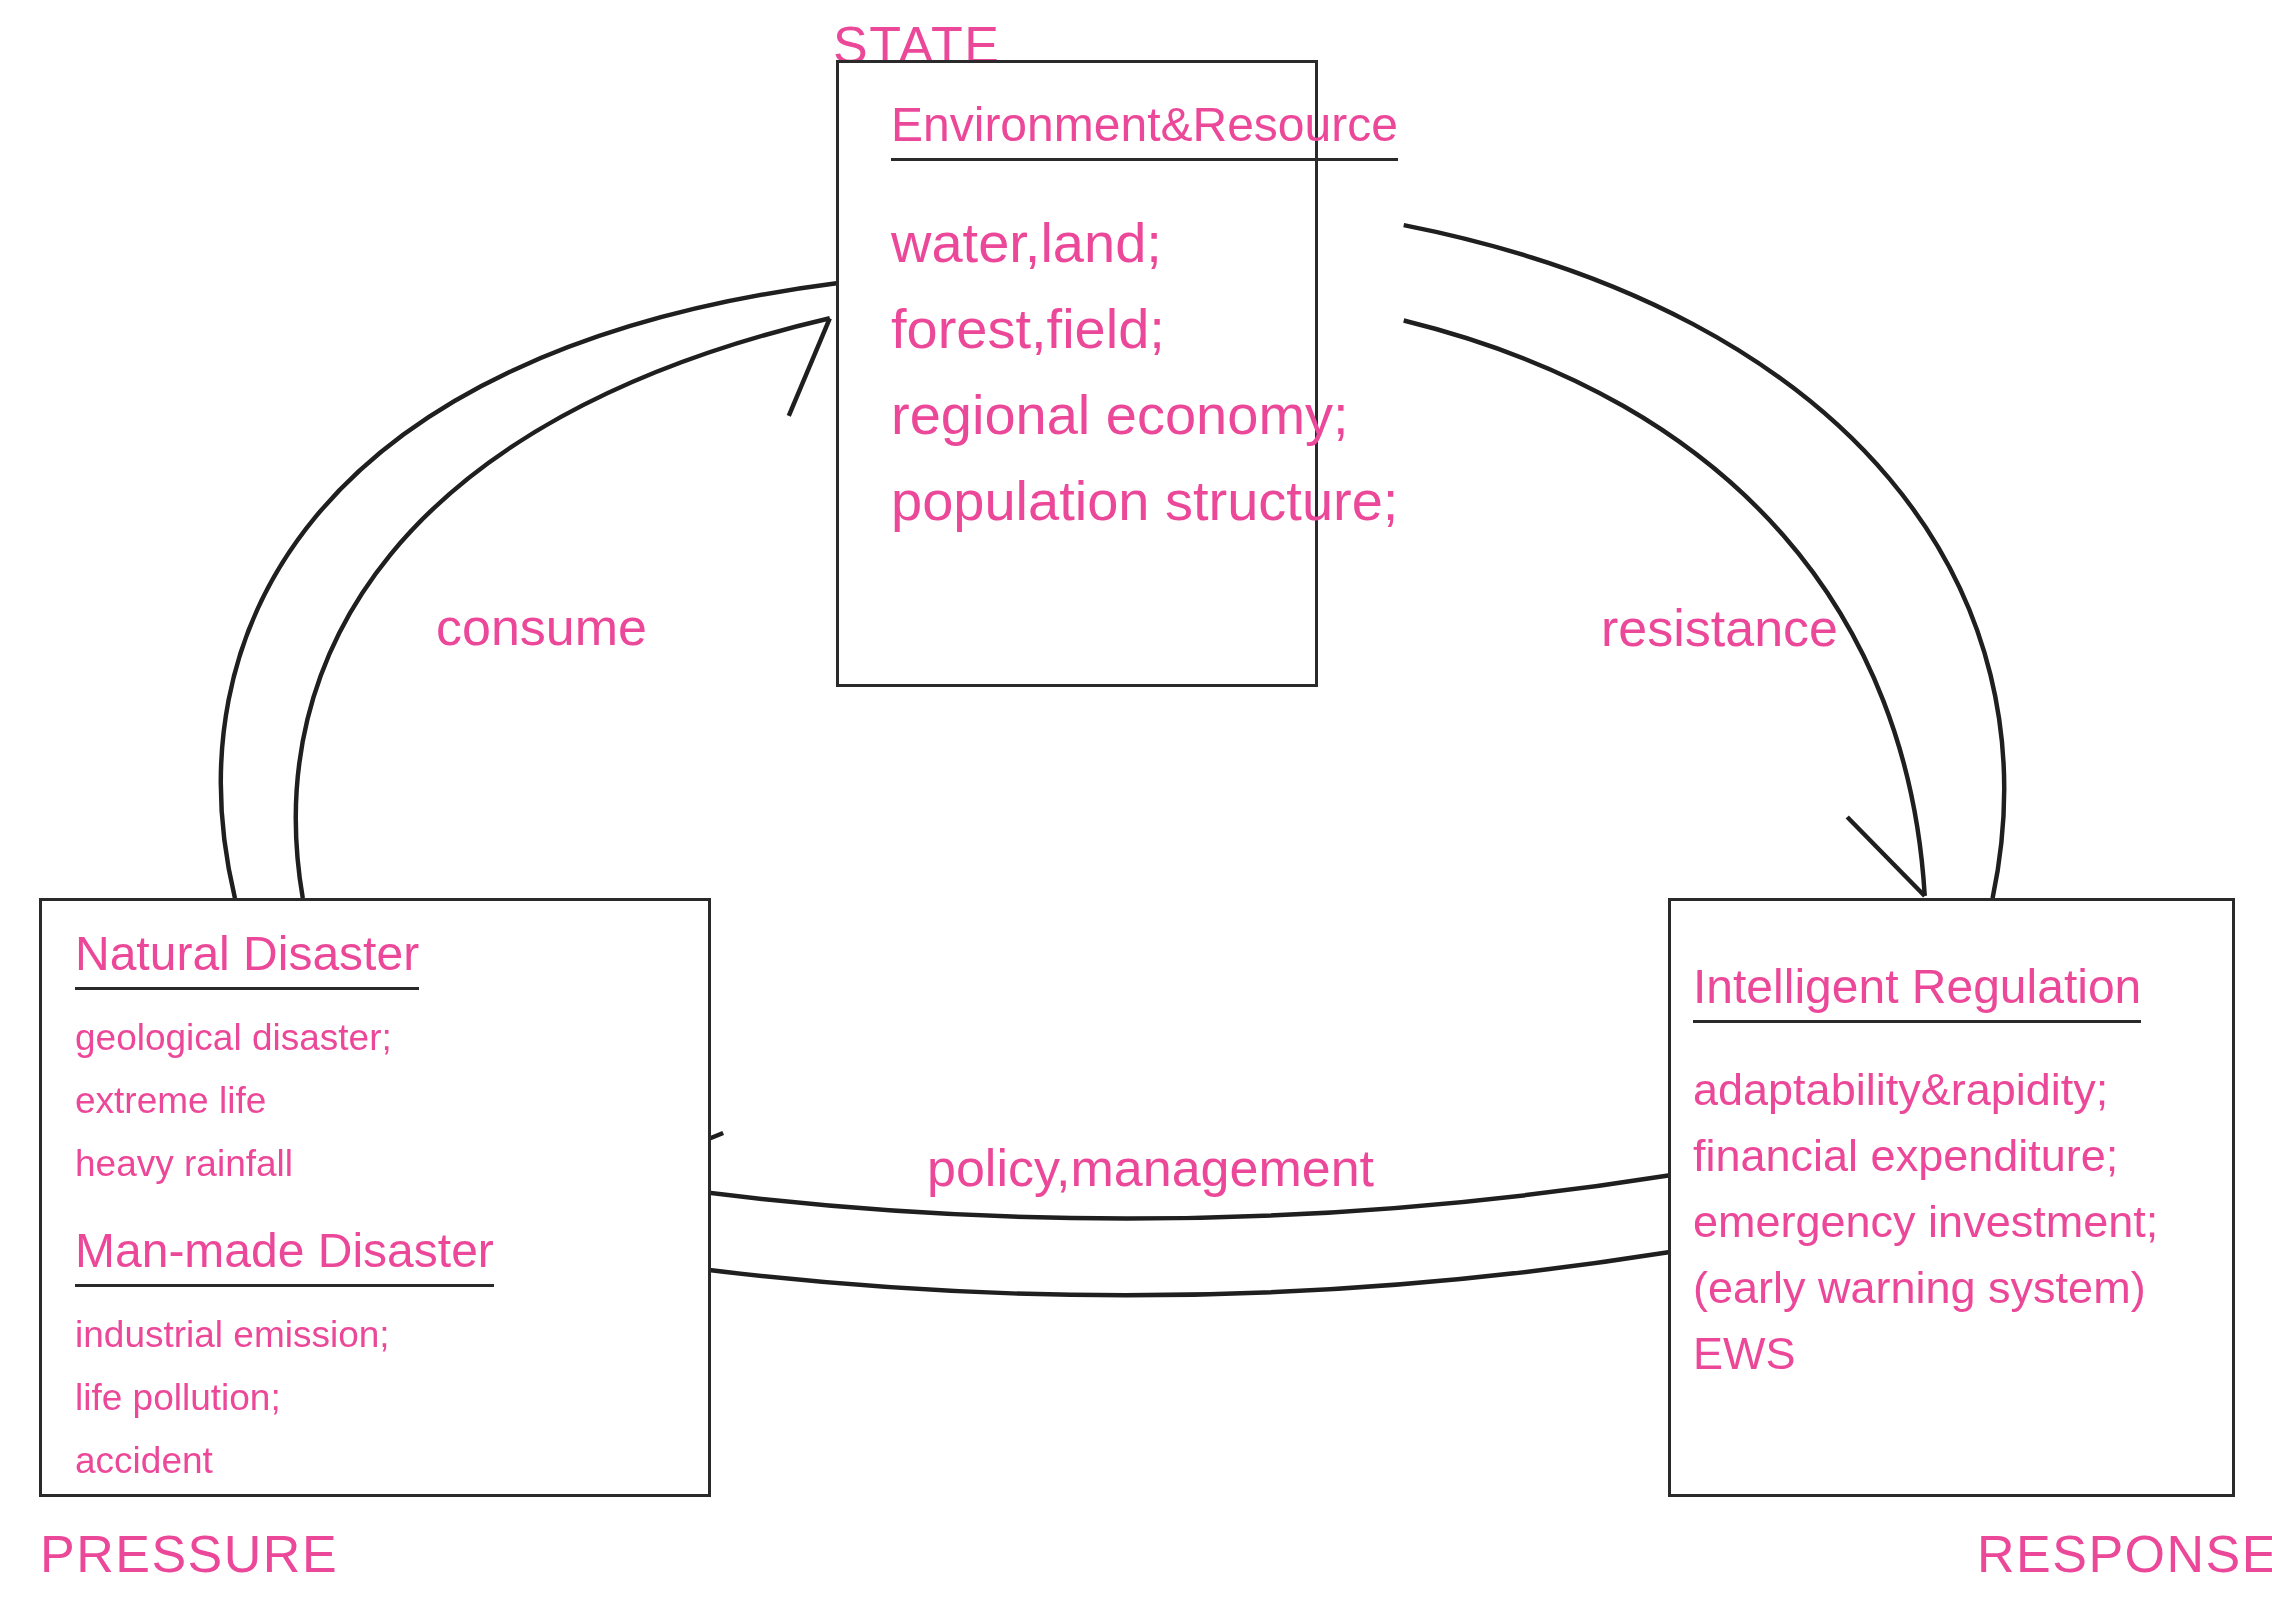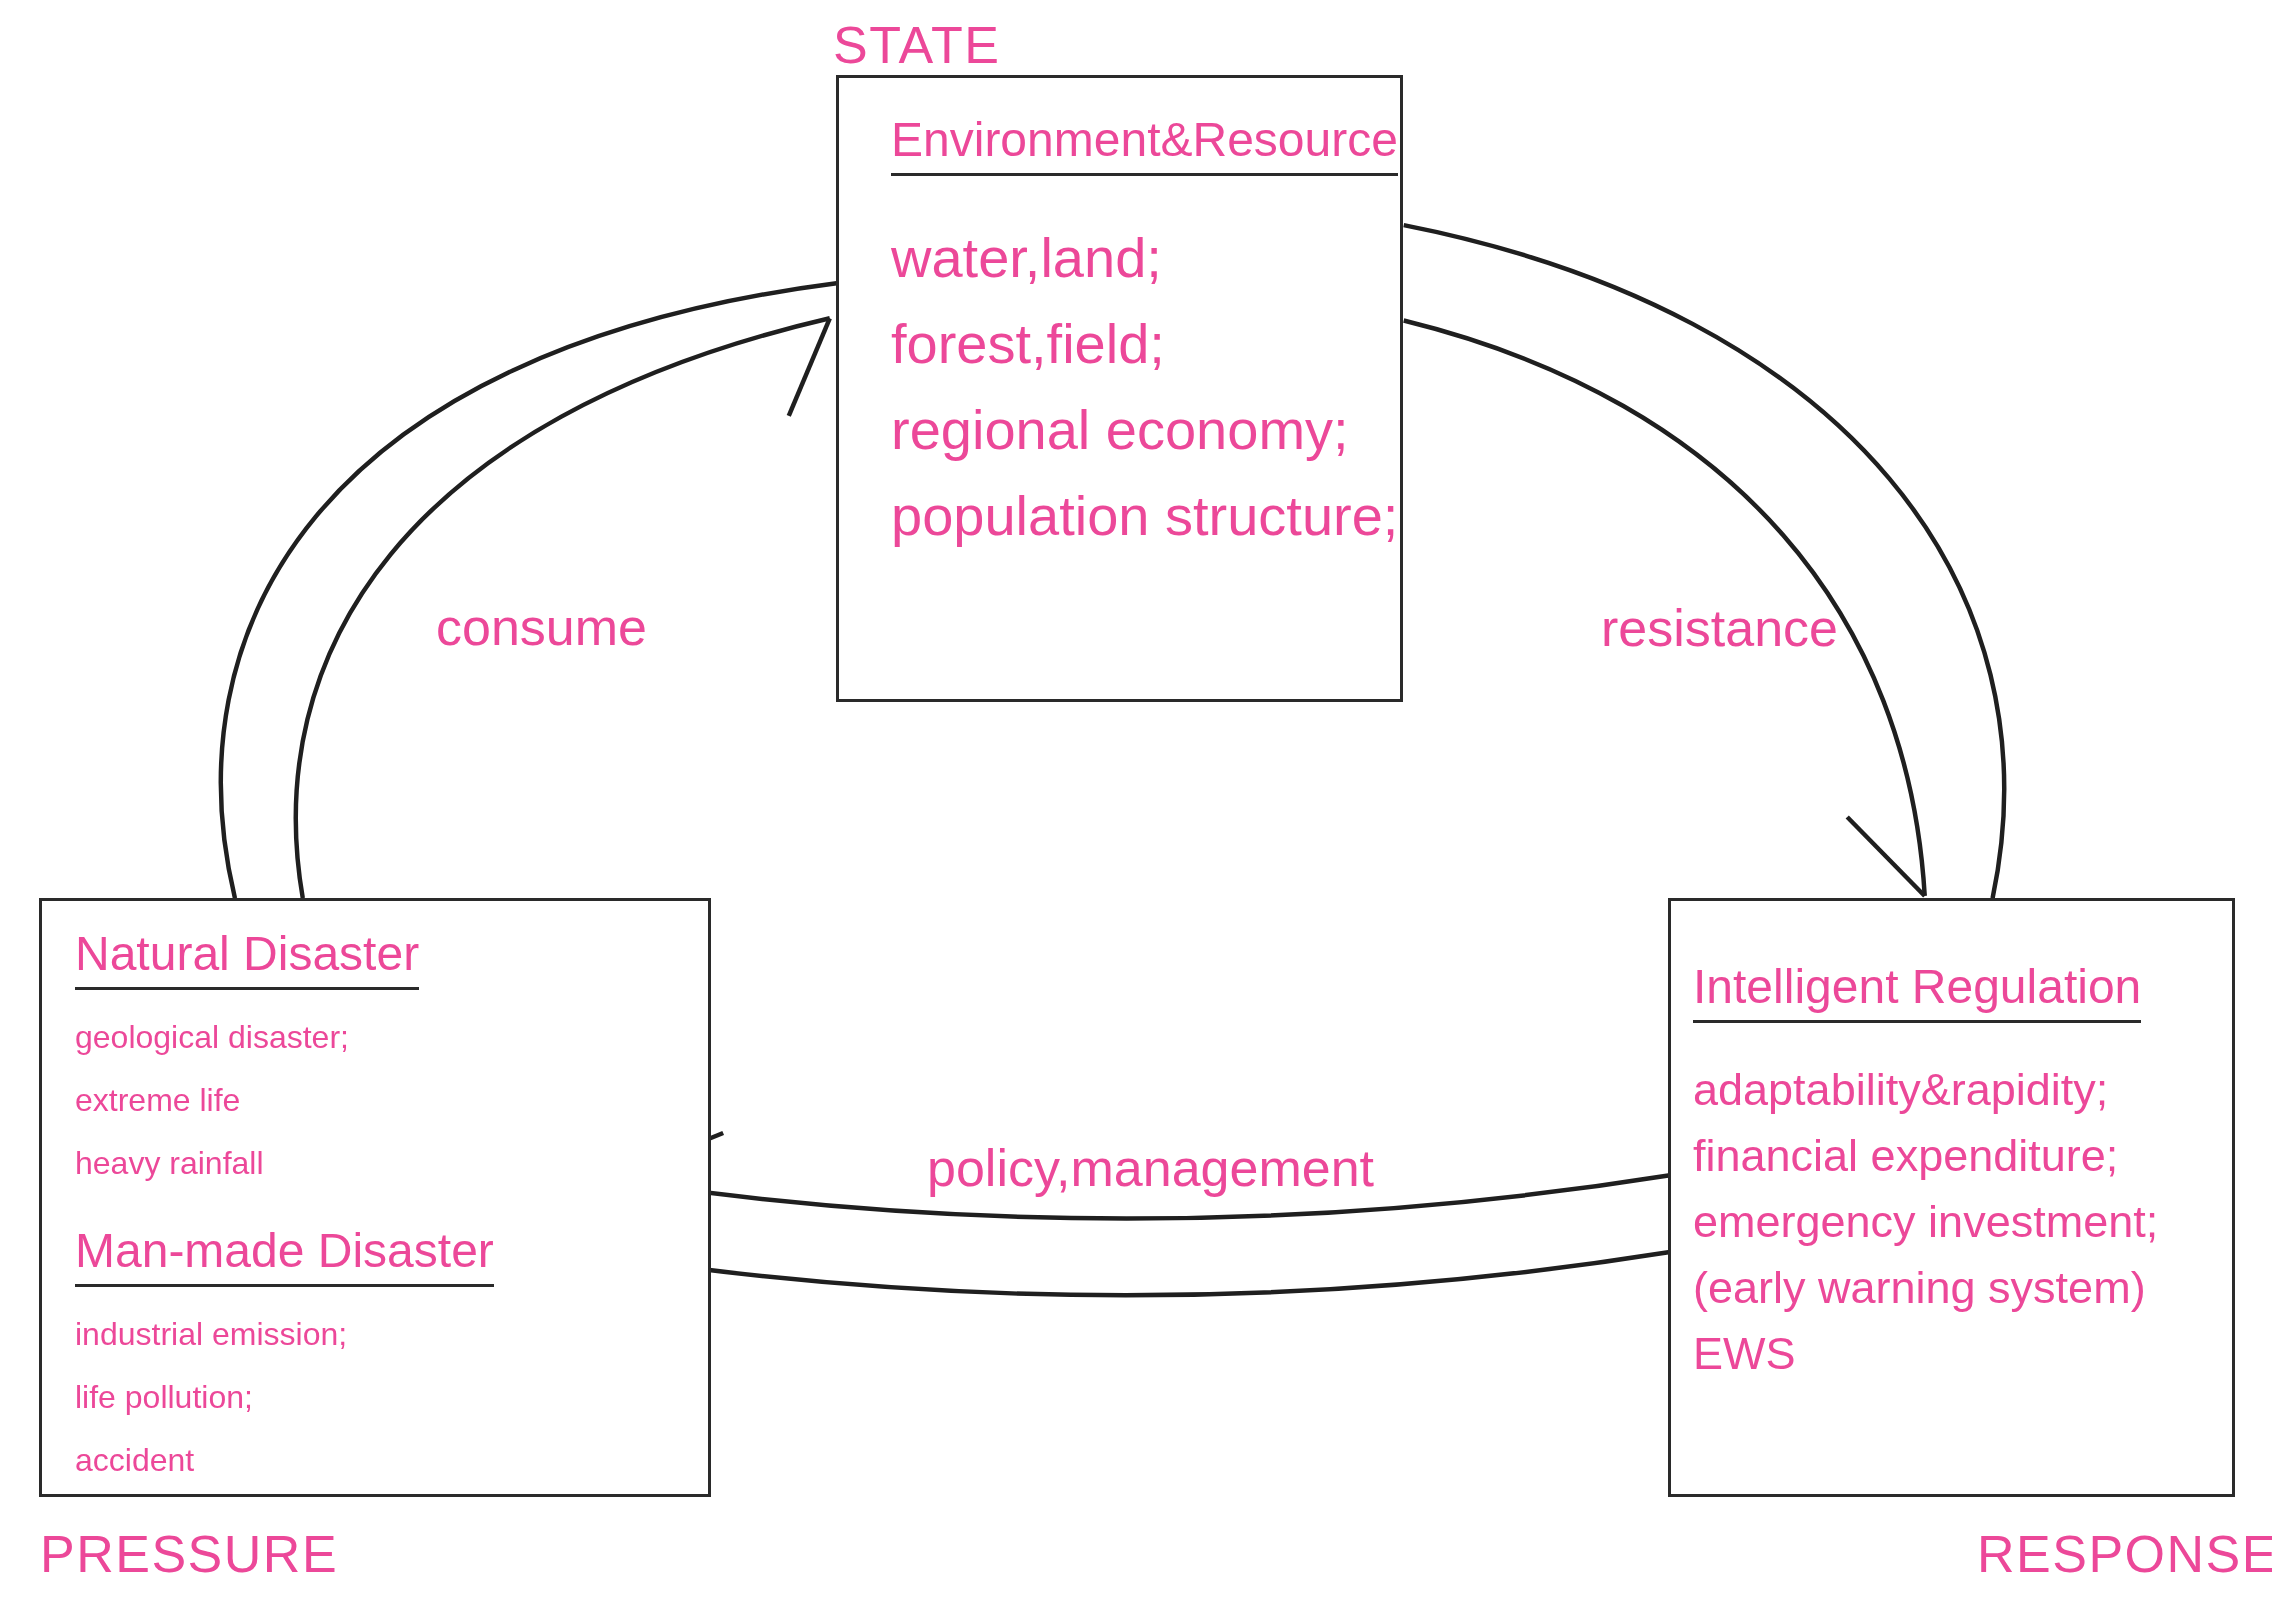--- a/index.html
+++ b/index.html
@@ -27,37 +27,37 @@
     stroke: #1f1f1f;
     stroke-width: 6;
     stroke-linecap: butt;
   }
   .node-box {
     position: absolute;
     border: 3.7px solid #2a2a2a;
     background: #ffffff;
     box-sizing: border-box;
   }
-  #state-box    { left: 836px; top: 75px;  width: 567px; height: 627px; padding: 36px 22.4px 0 52px; }
+  #state-box    { left: 836px; top: 60px;  width: 482px; height: 627px; padding: 36px 22.4px 0 52px; }
   #pressure-box { left: 39px;   top: 898px; width: 672px; height: 599px; padding: 27px 15px 0 33px; }
   #response-box { left: 1668px; top: 898px; width: 567px; height: 599px; padding: 60px 15px 0 22px; }
   .box-title {
     display: inline-block;
     font-size: 48px;
     line-height: 1.1;
     padding-bottom: 6px;
     border-bottom: 3.7px solid #2a2a2a;
     white-space: nowrap;
   }
   .item-list { margin: 0; padding: 0; list-style: none; }
   .item { white-space: nowrap; }
   #state-box .item-list    { margin-top: 39px; }
   #state-box .item         { font-size: 56px; line-height: 86px; }
   #pressure-box .item-list { margin-top: 16.4px; }
-  #pressure-box .item      { font-size: 32px; line-height: 63px; }
+  #pressure-box .item      { font-size: 37px; line-height: 63px; }
   #pressure-box .section-2 { margin-top: 30px; }
   #response-box .item-list { margin-top: 34px; }
   #response-box .item      { font-size: 45px; line-height: 66px; }
   .corner-label {
     position: absolute;
     font-size: 52px;
     line-height: 1;
     letter-spacing: 1.5px;
     white-space: nowrap;
   }

